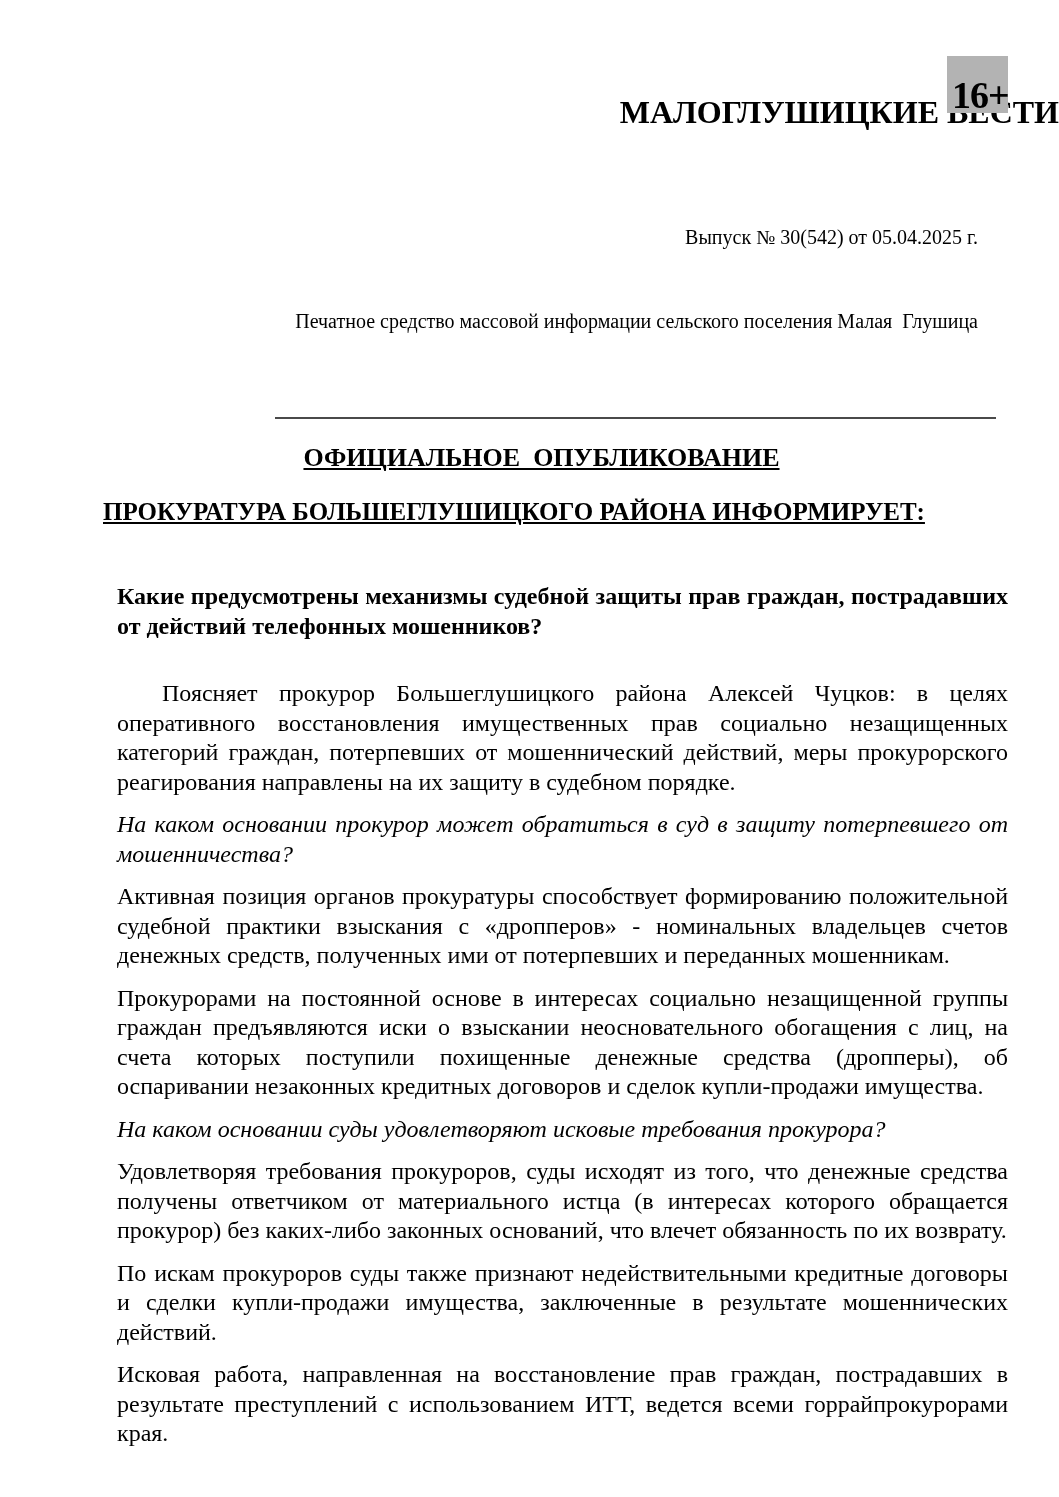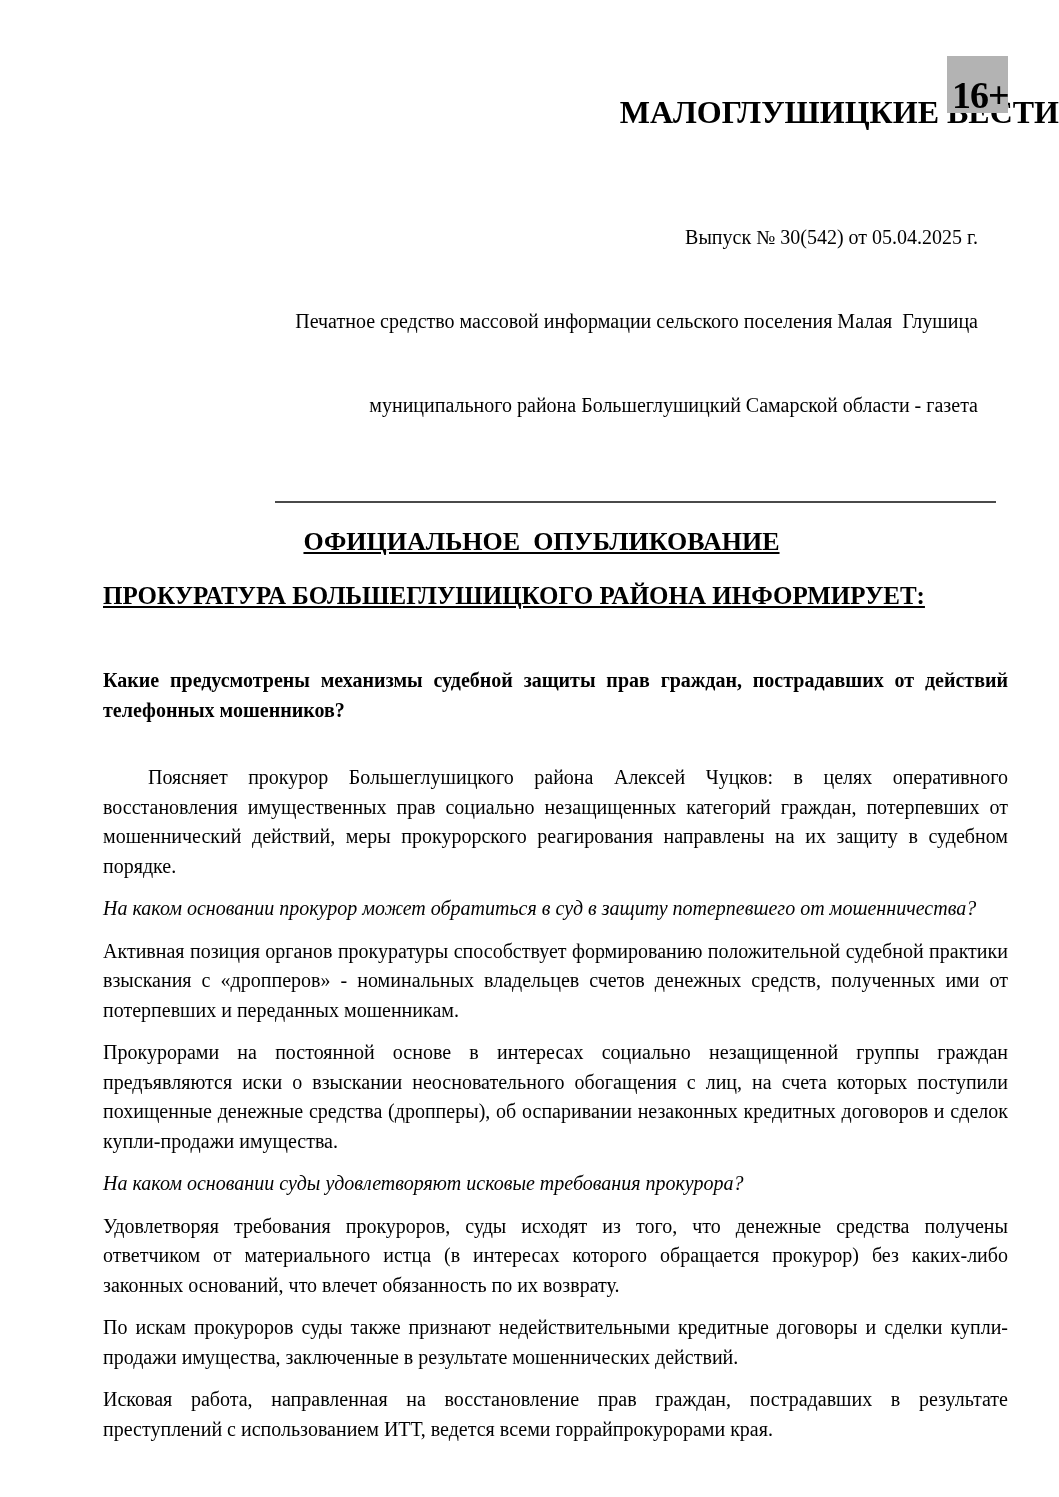--- a/index.html
+++ b/index.html
@@ -74,22 +74,22 @@
   }
   .sub-heading{
     margin:25px 24px 0 0;
     text-align:left;
     font-size:25px;
     line-height:28px;
     font-weight:700;
     text-decoration:underline;
   }
   .article p{
-    margin:13px 0 0 0;
-    font-size:20px;
+    margin:13px 0 0 14px;
+    font-size:24px;
     line-height:29.5px;
     text-align:justify;
   }
   .article p.bold{
     font-weight:700;
     margin-top:56px;
   }
   .article p.indent{
     text-indent:45px;
     margin-top:38px;
@@ -105,21 +105,20 @@
 
   <div class="age-badge">
     <span>16+</span>
   </div>
 
   <h1 class="masthead-title">МАЛОГЛУШИЦКИЕ ВЕСТИ</h1>
 
   <div class="issue-info">
     <div>Выпуск № 30(542) от 05.04.2025 г.</div>
     <div>Печатное средство массовой информации сельского поселения Малая  Глушица</div>
-    <div>муниципального района Большеглушицкий Самарской области - газета</div>
   </div>
 
   <div class="rule"></div>
 
   <div class="content">
     <h2 class="section-heading">ОФИЦИАЛЬНОЕ  ОПУБЛИКОВАНИЕ</h2>
 
     <h3 class="sub-heading">ПРОКУРАТУРА БОЛЬШЕГЛУШИЦКОГО РАЙОНА ИНФОРМИРУЕТ:</h3>
 
     <div class="article" id="article-body">

